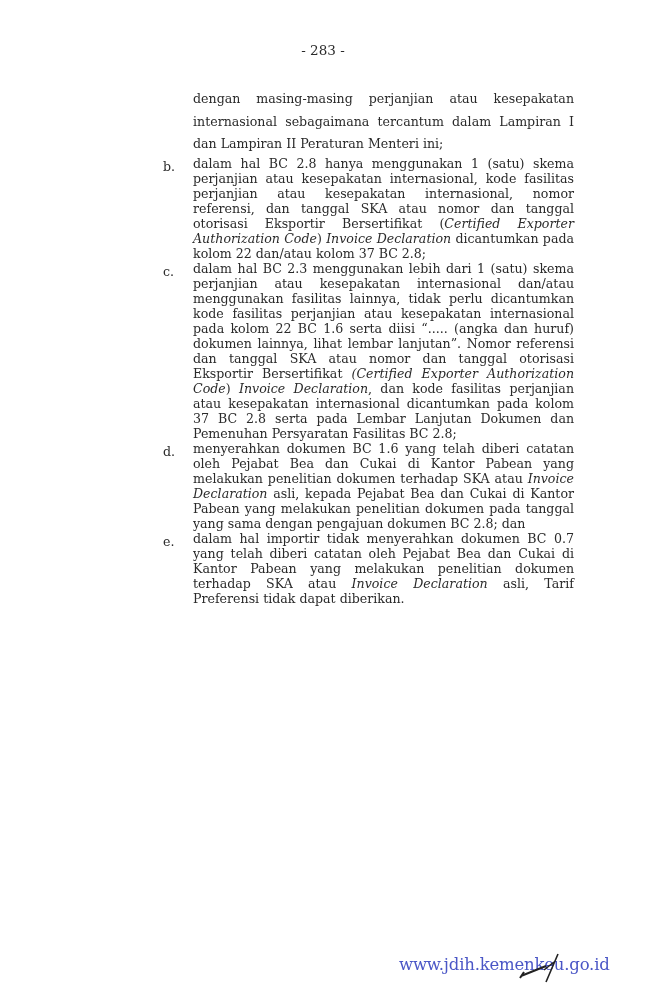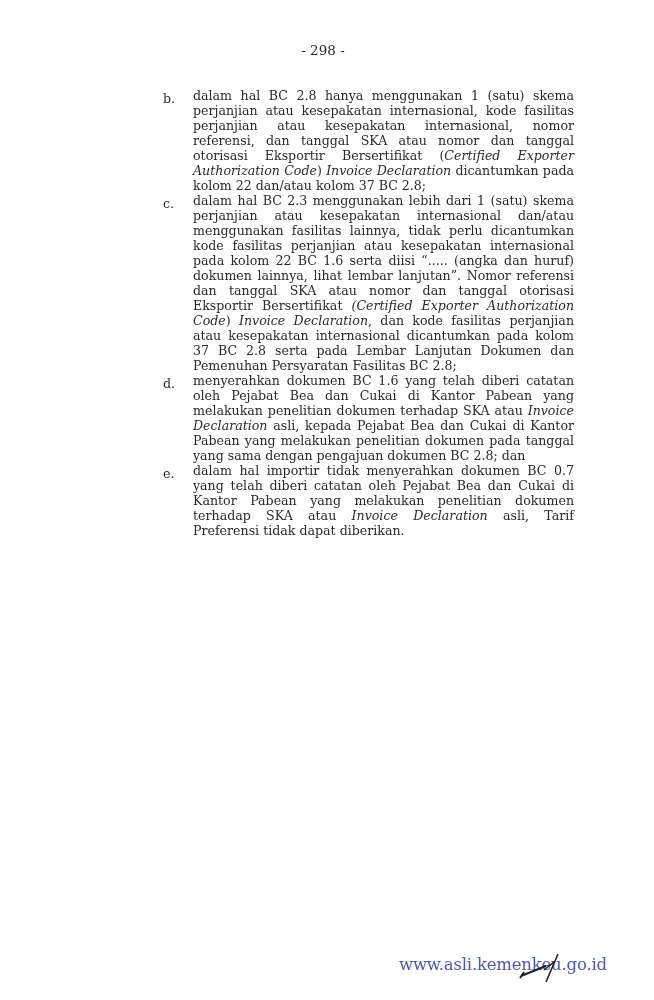--- a/index.html
+++ b/index.html
@@ -15,39 +15,40 @@
     .item .label { width: 30px; flex: 0 0 30px; font-size: 12.6px; line-height: 22.5px; }
     .item .text { flex: 1; font-size: 12.6px; line-height: 15px; text-align: justify; }
     i { font-style: italic; }
     .footer { position: absolute; top: 955px; left: 399px; font-size: 16.5px; color: #4a56c6;
       font-family: "DejaVu Serif", "Liberation Serif", serif; letter-spacing: -0.2px; }
     .sig { position: absolute; top: 950px; left: 518px; width: 50px; height: 35px; }
   </style>
 </head>
 <body>
 
-<div class="page-num"><span>- 298 -</span></div>
+<div class="page-num"><span>- 283 -</span></div>
 
 <div class="body">
+  <p class="para cont">dengan masing-masing perjanjian atau kesepakatan internasional sebagaimana tercantum dalam Lampiran I dan Lampiran II Peraturan Menteri ini;</p>
 
   <div class="item">
     <div class="label">b.</div>
     <div class="text"><span>dalam hal BC 2.8 hanya menggunakan 1 (satu) skema perjanjian atau kesepakatan internasional, kode fasilitas perjanjian atau kesepakatan internasional, nomor referensi, dan tanggal SKA atau nomor dan tanggal otorisasi Eksportir Bersertifikat (</span><i>Certified Exporter Authorization Code</i><span>) </span><i>Invoice Declaration</i><span> dicantumkan pada kolom 22 dan/atau kolom 37 BC 2.8;</span></div>
   </div>
   <div class="item">
     <div class="label">c.</div>
     <div class="text"><span>dalam hal BC 2.3 menggunakan lebih dari 1 (satu) skema perjanjian atau kesepakatan internasional dan/atau menggunakan  fasilitas lainnya, tidak perlu dicantumkan kode fasilitas perjanjian atau kesepakatan internasional pada kolom 22 BC 1.6 serta diisi “..... (angka dan huruf) dokumen lainnya, lihat lembar lanjutan”. Nomor referensi dan tanggal SKA atau nomor dan tanggal otorisasi Eksportir Bersertifikat </span><i>(Certified Exporter Authorization Code</i><span>) </span><i>Invoice Declaration</i><span>, dan kode fasilitas perjanjian atau kesepakatan internasional dicantumkan pada kolom 37 BC 2.8 serta pada Lembar Lanjutan Dokumen dan Pemenuhan Persyaratan Fasilitas BC 2.8;</span></div>
   </div>
   <div class="item">
     <div class="label">d.</div>
     <div class="text"><span>menyerahkan dokumen  BC 1.6 yang telah diberi catatan oleh Pejabat Bea dan Cukai di Kantor Pabean yang melakukan penelitian dokumen terhadap SKA atau </span><i>Invoice Declaration</i><span> asli, kepada Pejabat Bea dan Cukai di Kantor Pabean yang melakukan penelitian dokumen pada tanggal yang sama dengan pengajuan dokumen BC 2.8; dan</span></div>
   </div>
   <div class="item">
     <div class="label">e.</div>
     <div class="text"><span>dalam hal importir tidak menyerahkan dokumen  BC 0.7 yang telah diberi catatan oleh Pejabat Bea dan Cukai di Kantor Pabean yang melakukan penelitian dokumen terhadap SKA atau </span><i>Invoice Declaration</i><span> asli, Tarif Preferensi tidak dapat diberikan.</span></div>
   </div>
 </div>
 
-<a class="footer">www.asli.kemenkeu.go.id</a>
+<a class="footer">www.jdih.kemenkeu.go.id</a>
 <svg class="sig" viewBox="0 0 50 35">
   <path d="M2 28 L6 22 M3 26 L28 16" stroke="#222" stroke-width="2" fill="none"></path>
   <path d="M40 4 L28 32 M26 20 L36 12" stroke="#222" stroke-width="1.6" fill="none"></path>
 </svg>
 
 </body></html>

